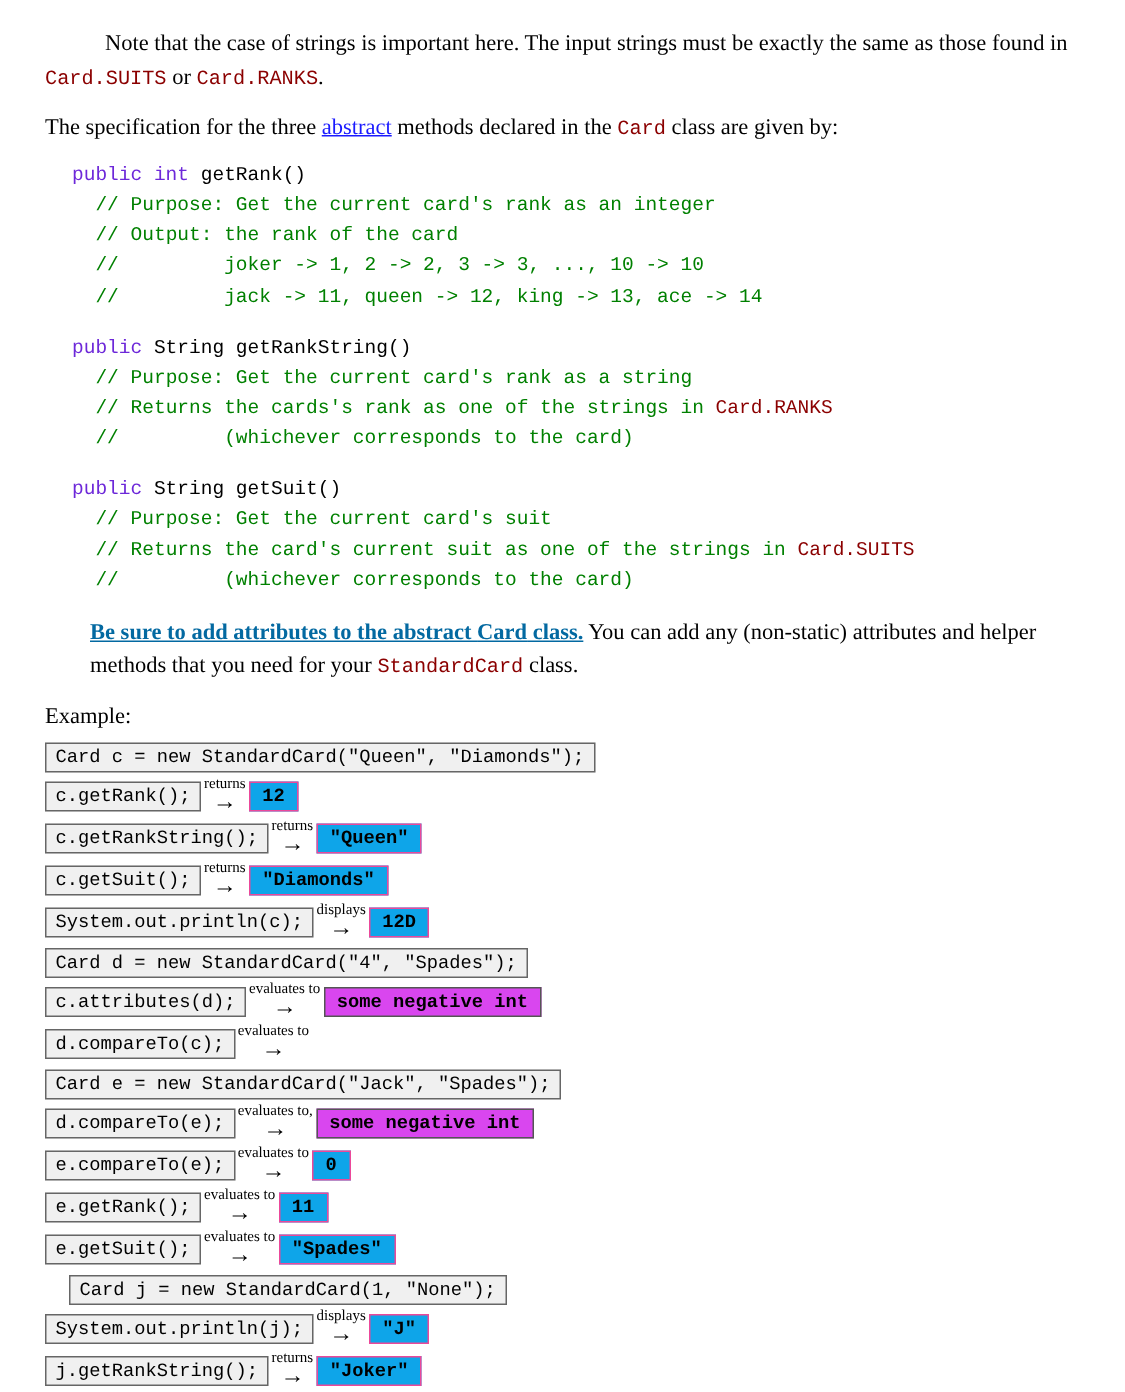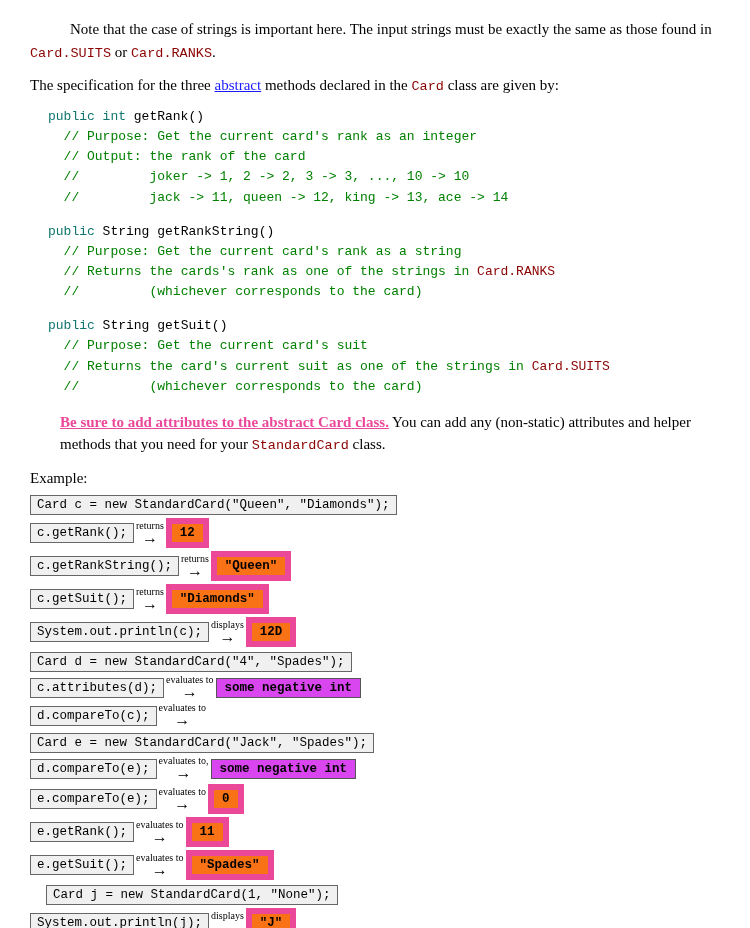--- a/index.html
+++ b/index.html
@@ -17,33 +17,33 @@
       font-family: "Courier New", Courier, monospace;
       font-size: 13.5px;
       color: #8b0000;
       background: none;
     }
     .blue-link-underline {
       color: #1a1aff;
       text-decoration: underline;
     }
     .orange-underline {
-      color: #ec4899;
+      color: #0369a1;
       text-decoration: underline;
       font-weight: bold;
     }
     pre.code-block {
       font-family: "Courier New", Courier, monospace;
       font-size: 13px;
       background: none;
       margin: 8px 0 14px 18px;
       line-height: 1.55;
       color: #000;
     }
-    pre.code-block .kw { color: #0f766e; }
+    pre.code-block .kw { color: #6d28d9; }
     pre.code-block .cm { color: #008000; }
 
     .example-rows { display: flex; flex-direction: column; gap: 3px; }
 
     .ex-row {
       display: flex;
       align-items: center;
       gap: 0px;
     }
 
@@ -52,22 +52,22 @@
       font-size: 12.5px;
       border: 1px solid #666;
       background: #f0f0f0;
       padding: 2px 6px;
       display: inline-block;
       white-space: nowrap;
     }
     .result-box {
       font-family: "Courier New", Courier, monospace;
       font-size: 12.5px;
-      border: 6px solid #ec4899;
-      background: #f97316;
+      border: 1px solid #ec4899;
+      background: #0ea5e9;
       padding: 2px 8px;
       display: inline-block;
       white-space: nowrap;
       font-weight: bold;
     }
     .result-box-dark {
       font-family: "Courier New", Courier, monospace;
       font-size: 12.5px;
       border: 1px solid #555;
       background: #d946ef;

